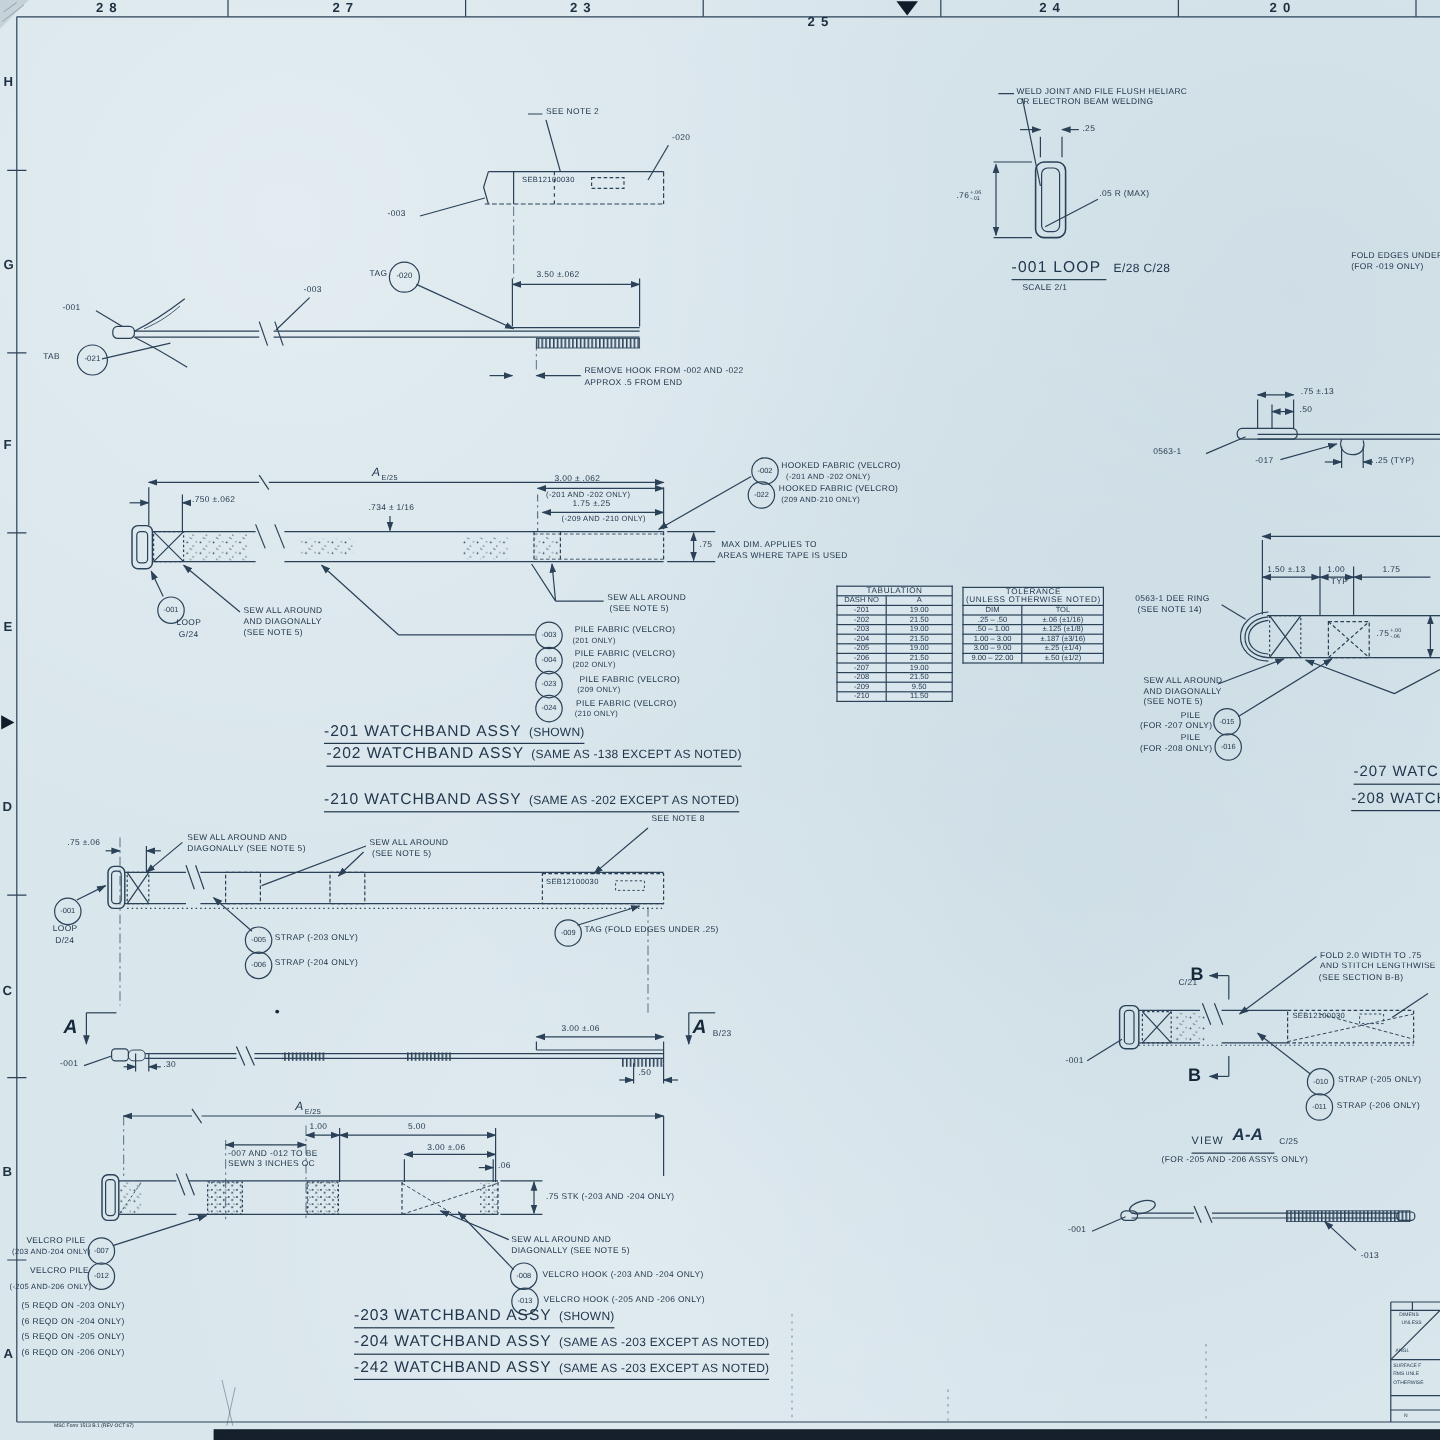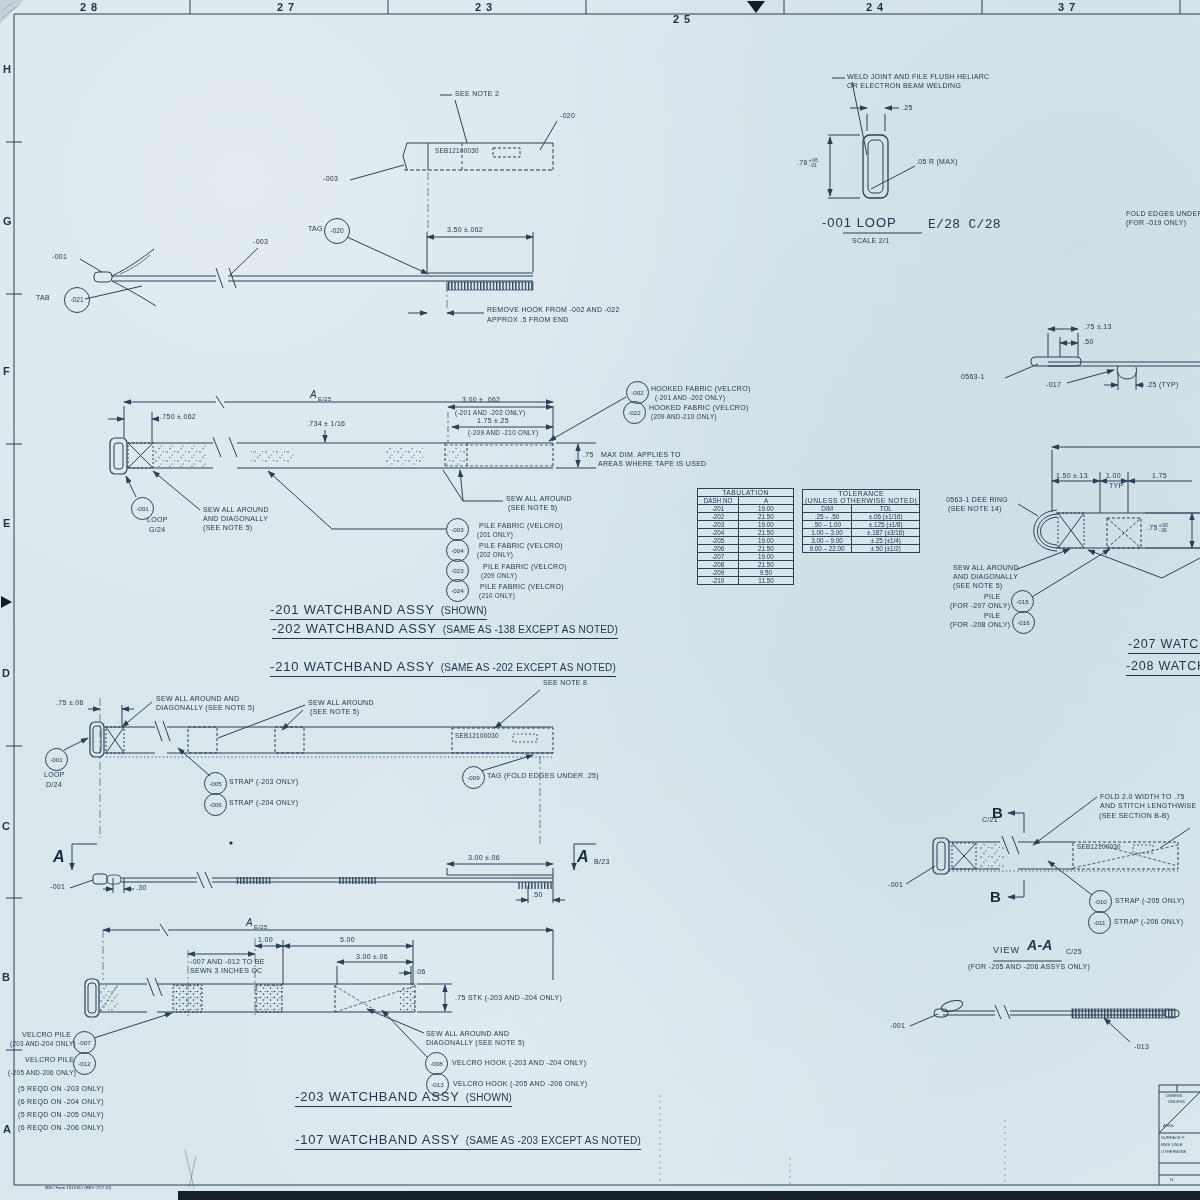--- a/index.html
+++ b/index.html
@@ -10,21 +10,21 @@
       radial-gradient(circle at 20% 15%, rgba(255,255,255,.25), rgba(255,255,255,0) 40%),
       radial-gradient(circle at 75% 60%, rgba(190,210,220,.35), rgba(190,210,220,0) 45%),
       radial-gradient(circle at 45% 85%, rgba(255,255,255,.2), rgba(255,255,255,0) 35%),
       radial-gradient(circle at 90% 20%, rgba(185,205,216,.3), rgba(185,205,216,0) 40%);
     font-family:"Liberation Sans","DejaVu Sans",sans-serif;
     color:#22374d;
   }
   #linework{position:absolute;left:0;top:0;}
   .lbl{position:absolute;font-size:7px;letter-spacing:.3px;white-space:nowrap;line-height:8.5px;color:#22374d;}
   .sm{font-size:6.3px;}
-  .md{font-size:13px;font-family:Liberation Mono, monospace;}
+  .md{font-size:10px;}
   .zone{position:absolute;font-size:11px;font-weight:bold;letter-spacing:5px;color:#1d3142;}
   .zletter{position:absolute;font-size:11px;font-weight:bold;color:#1d3142;}
   .bln{position:absolute;width:21px;height:21px;border:1.1px solid #2a4157;border-radius:50%;
        font-size:6.2px;line-height:21px;text-align:center;letter-spacing:0;}
   .bln-lg{width:24px;height:24px;line-height:24px;font-size:6.6px;}
   .assy-title{position:absolute;white-space:nowrap;border-bottom:1.3px solid #22374d;padding-bottom:1px;}
   .assy-title .t-name{font-size:13px;letter-spacing:.8px;}
   .assy-title .t-note{font-size:10px;letter-spacing:.2px;margin-left:6px;}
   .big-title{font-size:13px;letter-spacing:1px;border-bottom:1.2px solid #22374d;}
   .secmark{position:absolute;font-size:16px;font-weight:bold;font-style:italic;color:#16293a;}
@@ -331,21 +331,21 @@
       <path d="M1177,1085 V1092"></path>
     </g>
   </g>
 </svg>
 
 <div class="zone" style="left:80px;top:1px">28</div>
 <div class="zone" style="left:277px;top:1px">27</div>
 <div class="zone" style="left:475px;top:1px">23</div>
 <div class="zone" style="left:673px;top:13px">25</div>
 <div class="zone" style="left:866px;top:1px">24</div>
-<div class="zone" style="left:1058px;top:1px">37</div>
+<div class="zone" style="left:1058px;top:1px">20</div>
 <div class="zletter" style="left:3px;top:63px">H</div>
 <div class="zletter" style="left:3px;top:215px">G</div>
 <div class="zletter" style="left:3px;top:365px">F</div>
 <div class="zletter" style="left:3px;top:517px">E</div>
 <div class="zletter" style="left:2px;top:667px">D</div>
 <div class="zletter" style="left:2px;top:820px">C</div>
 <div class="zletter" style="left:2px;top:971px">B</div>
 <div class="zletter" style="left:3px;top:1123px">A</div>
 <div class="lbl tiny" style="left:45px;top:1186px;color:#13202c">MSC Form 1513 B.1 (REV OCT 67)</div>
 
@@ -367,21 +367,21 @@
 <div class="lbl" style="left:847px;top:73px">WELD JOINT AND FILE FLUSH HELIARC</div>
 <div class="lbl" style="left:847px;top:82px">OR ELECTRON BEAM WELDING</div>
 <div class="lbl" style="left:902px;top:104px">.25</div>
 <div class="lbl" style="left:797px;top:158px">
   <span>.76</span><span class="stack">
         <span>+.06</span>
         <span>-.01</span>
       </span>
 </div>
 <div class="lbl" style="left:916px;top:158px">.05 R (MAX)</div>
-<div class="lbl big-title" style="left:822px;top:219px;position:absolute;border-bottom:none">-001 LOOP</div>
+<div class="lbl big-title" style="left:843px;top:219px;position:absolute;border-bottom:none">-001 LOOP</div>
 <div class="lbl md" style="left:928px;top:221px">E/28 C/28</div>
 <div class="lbl" style="left:852px;top:237px">SCALE 2/1</div>
 
 <div class="lbl" style="left:1126px;top:210px">FOLD EDGES UNDER</div>
 <div class="lbl" style="left:1126px;top:219px">(FOR -019 ONLY)</div>
 
 <div class="lbl" style="left:310px;top:391px">
   <span class="Abig">A</span><span class="refsub">E/25</span>
 </div>
 <div class="lbl" style="left:160px;top:413px">.750 ±.062</div>
@@ -596,22 +596,25 @@
 <div class="lbl" style="left:426px;top:1030px">SEW ALL AROUND AND</div>
 <div class="lbl" style="left:426px;top:1039px">DIAGONALLY (SEE NOTE 5)</div>
 <div class="bln" style="left:425px;top:1052px">-008</div>
 <div class="lbl" style="left:452px;top:1059px">VELCRO HOOK (-203 AND -204 ONLY)</div>
 <div class="bln" style="left:426px;top:1073px">-013</div>
 <div class="lbl" style="left:453px;top:1080px">VELCRO HOOK (-205 AND -206 ONLY)</div>
 
 <div class="assy-title" style="left:295px;top:1087px">
   <span class="t-name">-203 WATCHBAND ASSY</span><span class="t-note">(SHOWN)</span>
 </div>
+<div class="assy-title" style="left:295px;top:1109px">
+  <span class="t-name">-204 WATCHBAND ASSY</span><span class="t-note">(SAME AS -203 EXCEPT AS NOTED)</span>
+</div>
 <div class="assy-title" style="left:295px;top:1130px">
-  <span class="t-name">-107 WATCHBAND ASSY</span><span class="t-note">(SAME AS -203 EXCEPT AS NOTED)</span>
+  <span class="t-name">-242 WATCHBAND ASSY</span><span class="t-note">(SAME AS -203 EXCEPT AS NOTED)</span>
 </div>
 
 <div class="lbl" style="left:982px;top:816px">C/21</div>
 <div class="bmark" style="left:992px;top:804px">B</div>
 <div class="bmark" style="left:990px;top:888px">B</div>
 <div class="lbl clip" style="left:1100px;top:793px;width:100px">FOLD 2.0 WIDTH TO .75</div>
 <div class="lbl clip" style="left:1100px;top:802px;width:100px">AND STITCH LENGTHWISE</div>
 <div class="lbl" style="left:1099px;top:812px">(SEE SECTION B-B)</div>
 <div class="lbl sm" style="left:1077px;top:843px">SEB12100030</div>
 <div class="lbl" style="left:888px;top:881px">-001</div>

